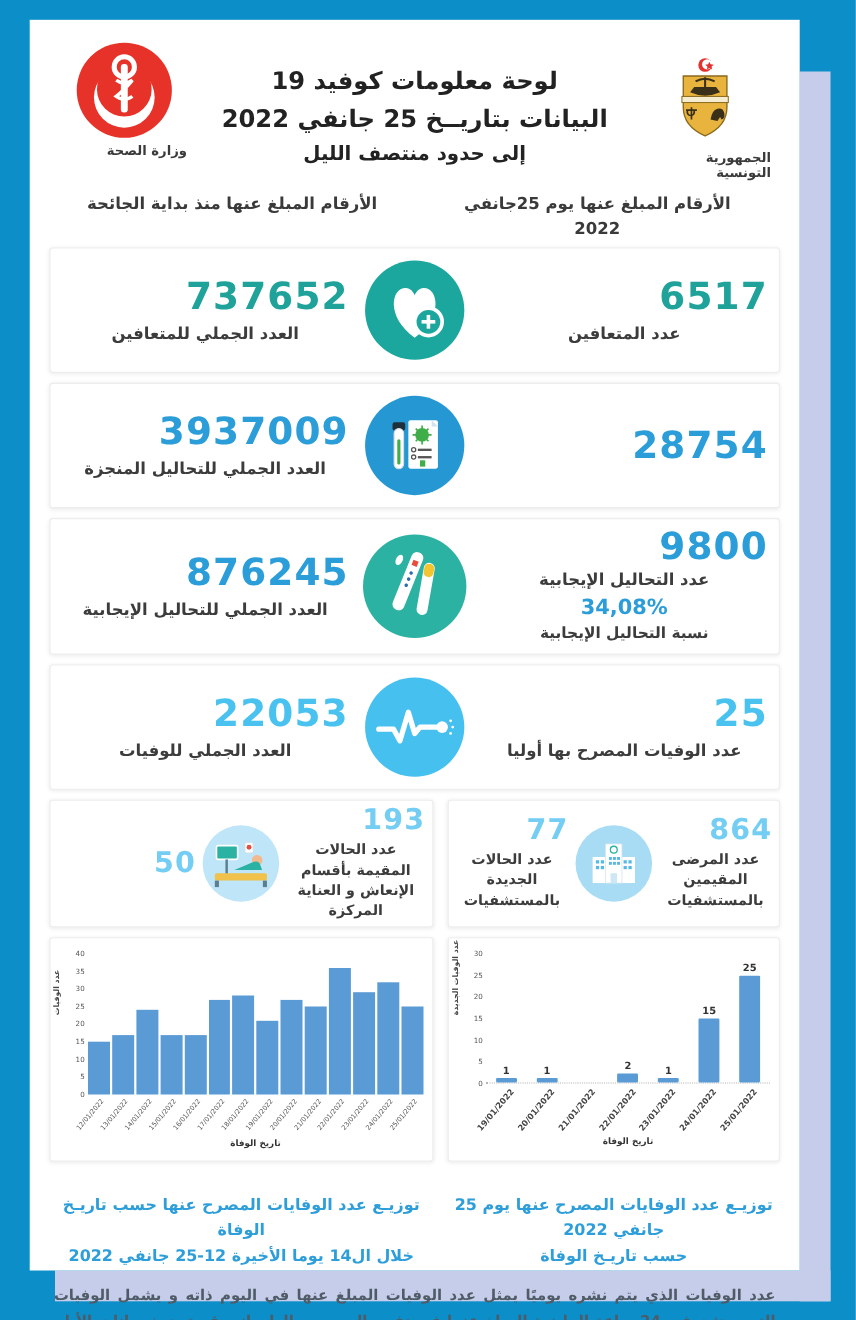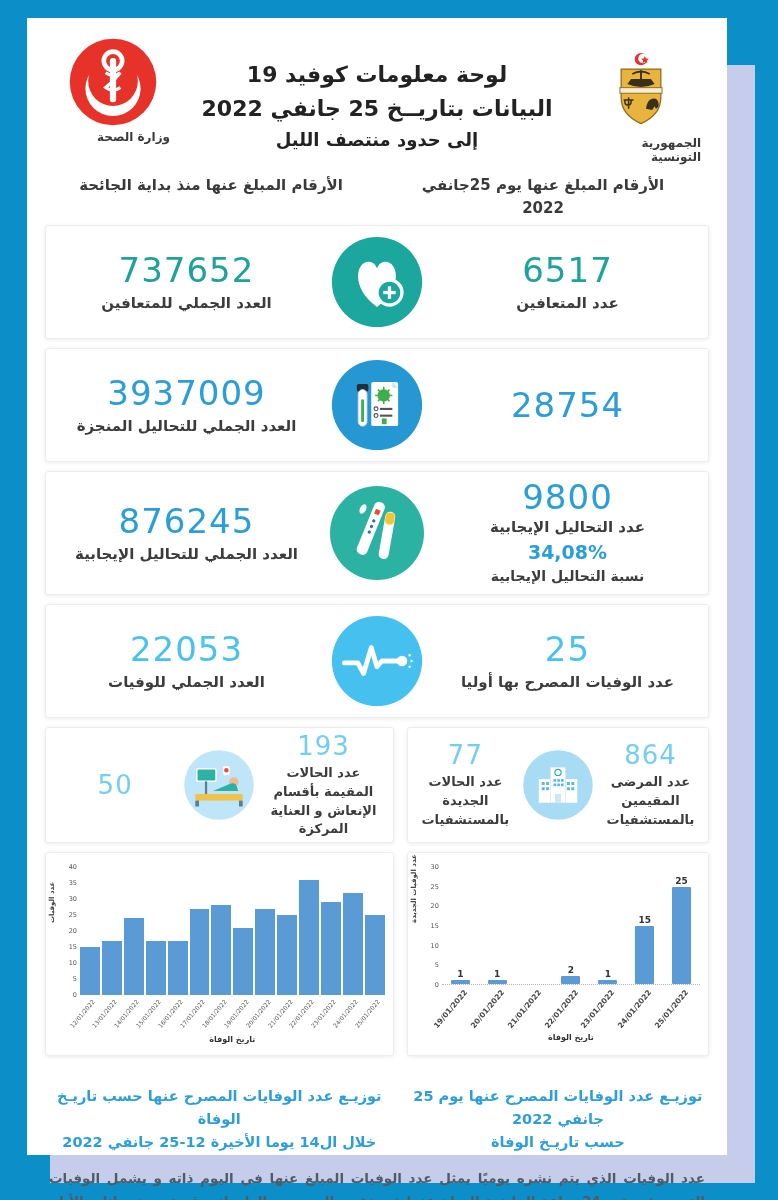--- a/index.html
+++ b/index.html
@@ -23,21 +23,21 @@
 
   
   .col-headers { display:flex; margin:10px 6px 6px; }
   .col-h { flex:1; text-align:center; font-weight:bold; font-size:15px; color:#3a3a3a; line-height:1.5; }
   .col-h.daily span { display:inline-block; max-width:250px; }
 
   
   .card { background:#fff; border:1px solid #ededed; box-shadow:0 1px 4px rgba(0,0,0,.08); border-radius:3px; }
   .stat { display:flex; align-items:center; margin:0 6px 9px; padding:8px 10px; min-height:108px; }
   .side { flex:1; text-align:center; }
-  .num { font-size:34px; font-weight:normal; letter-spacing:1px; }
+  .num { font-size:34px; font-weight:bold; letter-spacing:1px;text-align:right; }
   .num-sm { font-size:19px; font-weight:bold; margin-top:2px; }
   .lbl { font-size:15px; font-weight:bold; color:#3c3c3c; margin-top:3px; line-height:1.45; }
   .icon-wrap { width:120px; display:flex; justify-content:center; }
   .c-teal { color: var(--teal,#1ea29a); }
   .c-blue { color: var(--blue,#2b9dd8); }
   .c-sky  { color: var(--sky,#4ac2f0); }
   .c-skyl { color: var(--sky-light,#74cdf2); }
 
   
   .two-col { display:grid; grid-template-columns: 52.5% 45.5%; column-gap:2%; margin:0 6px; }

